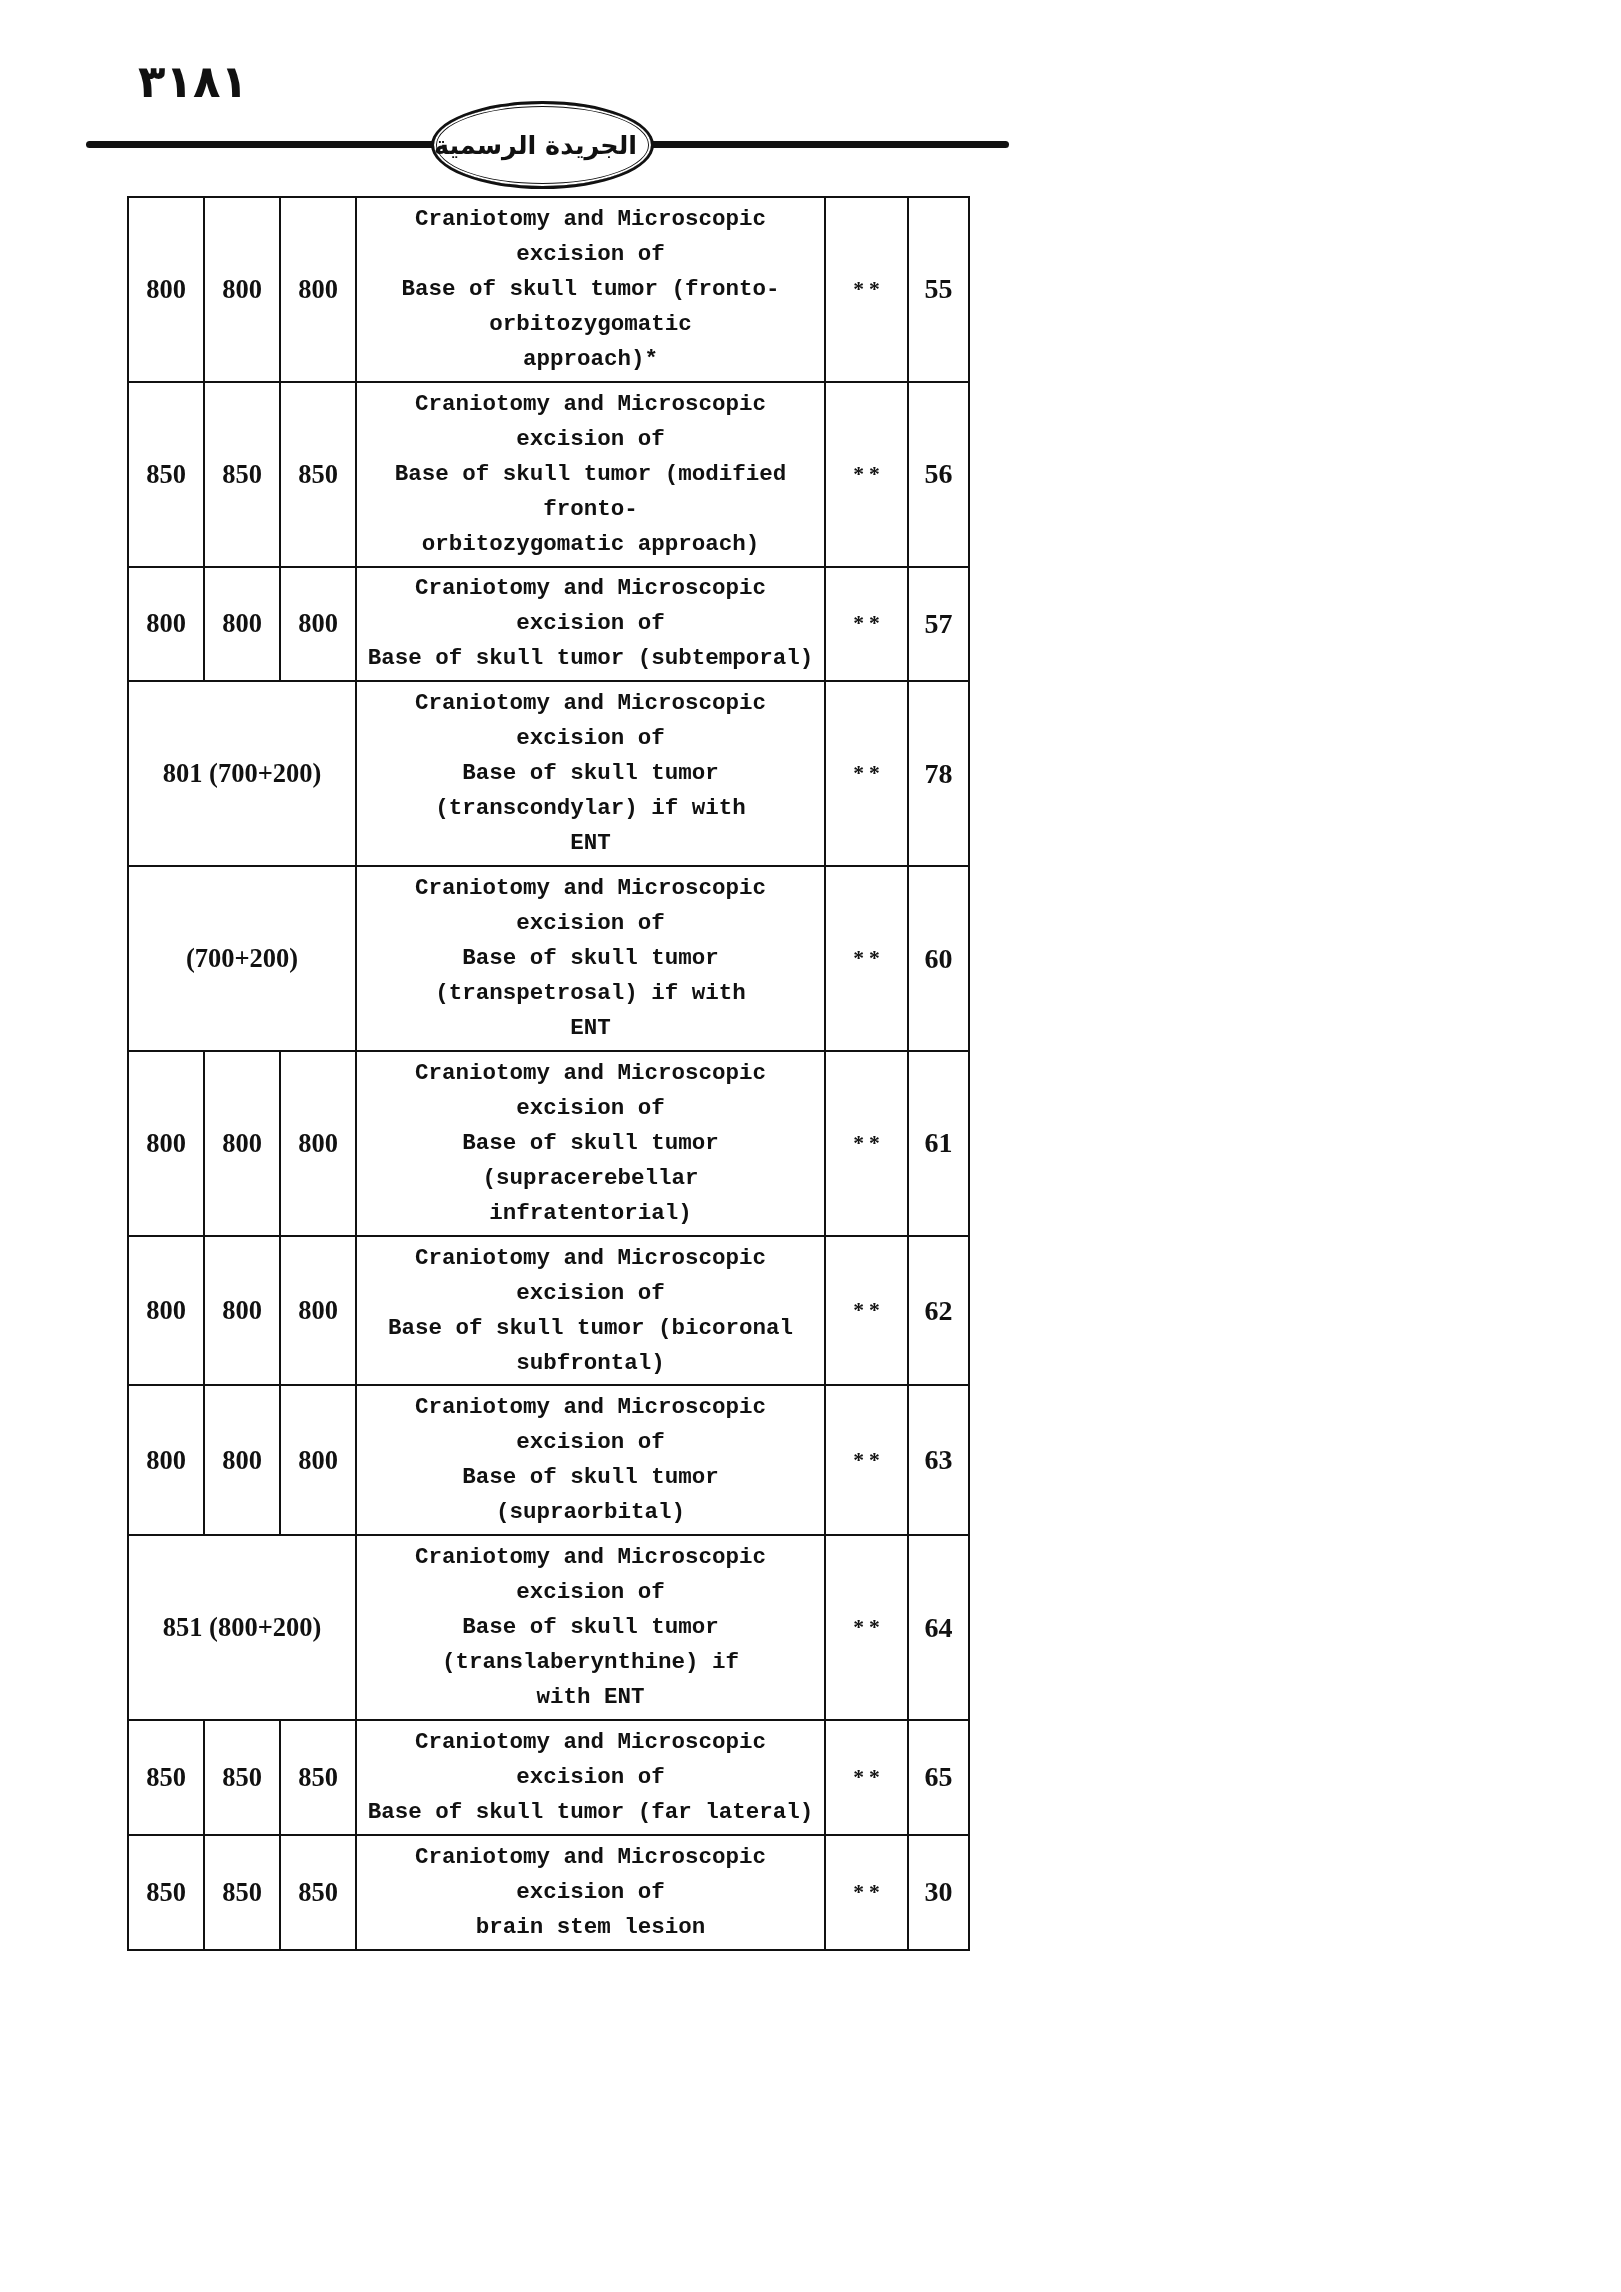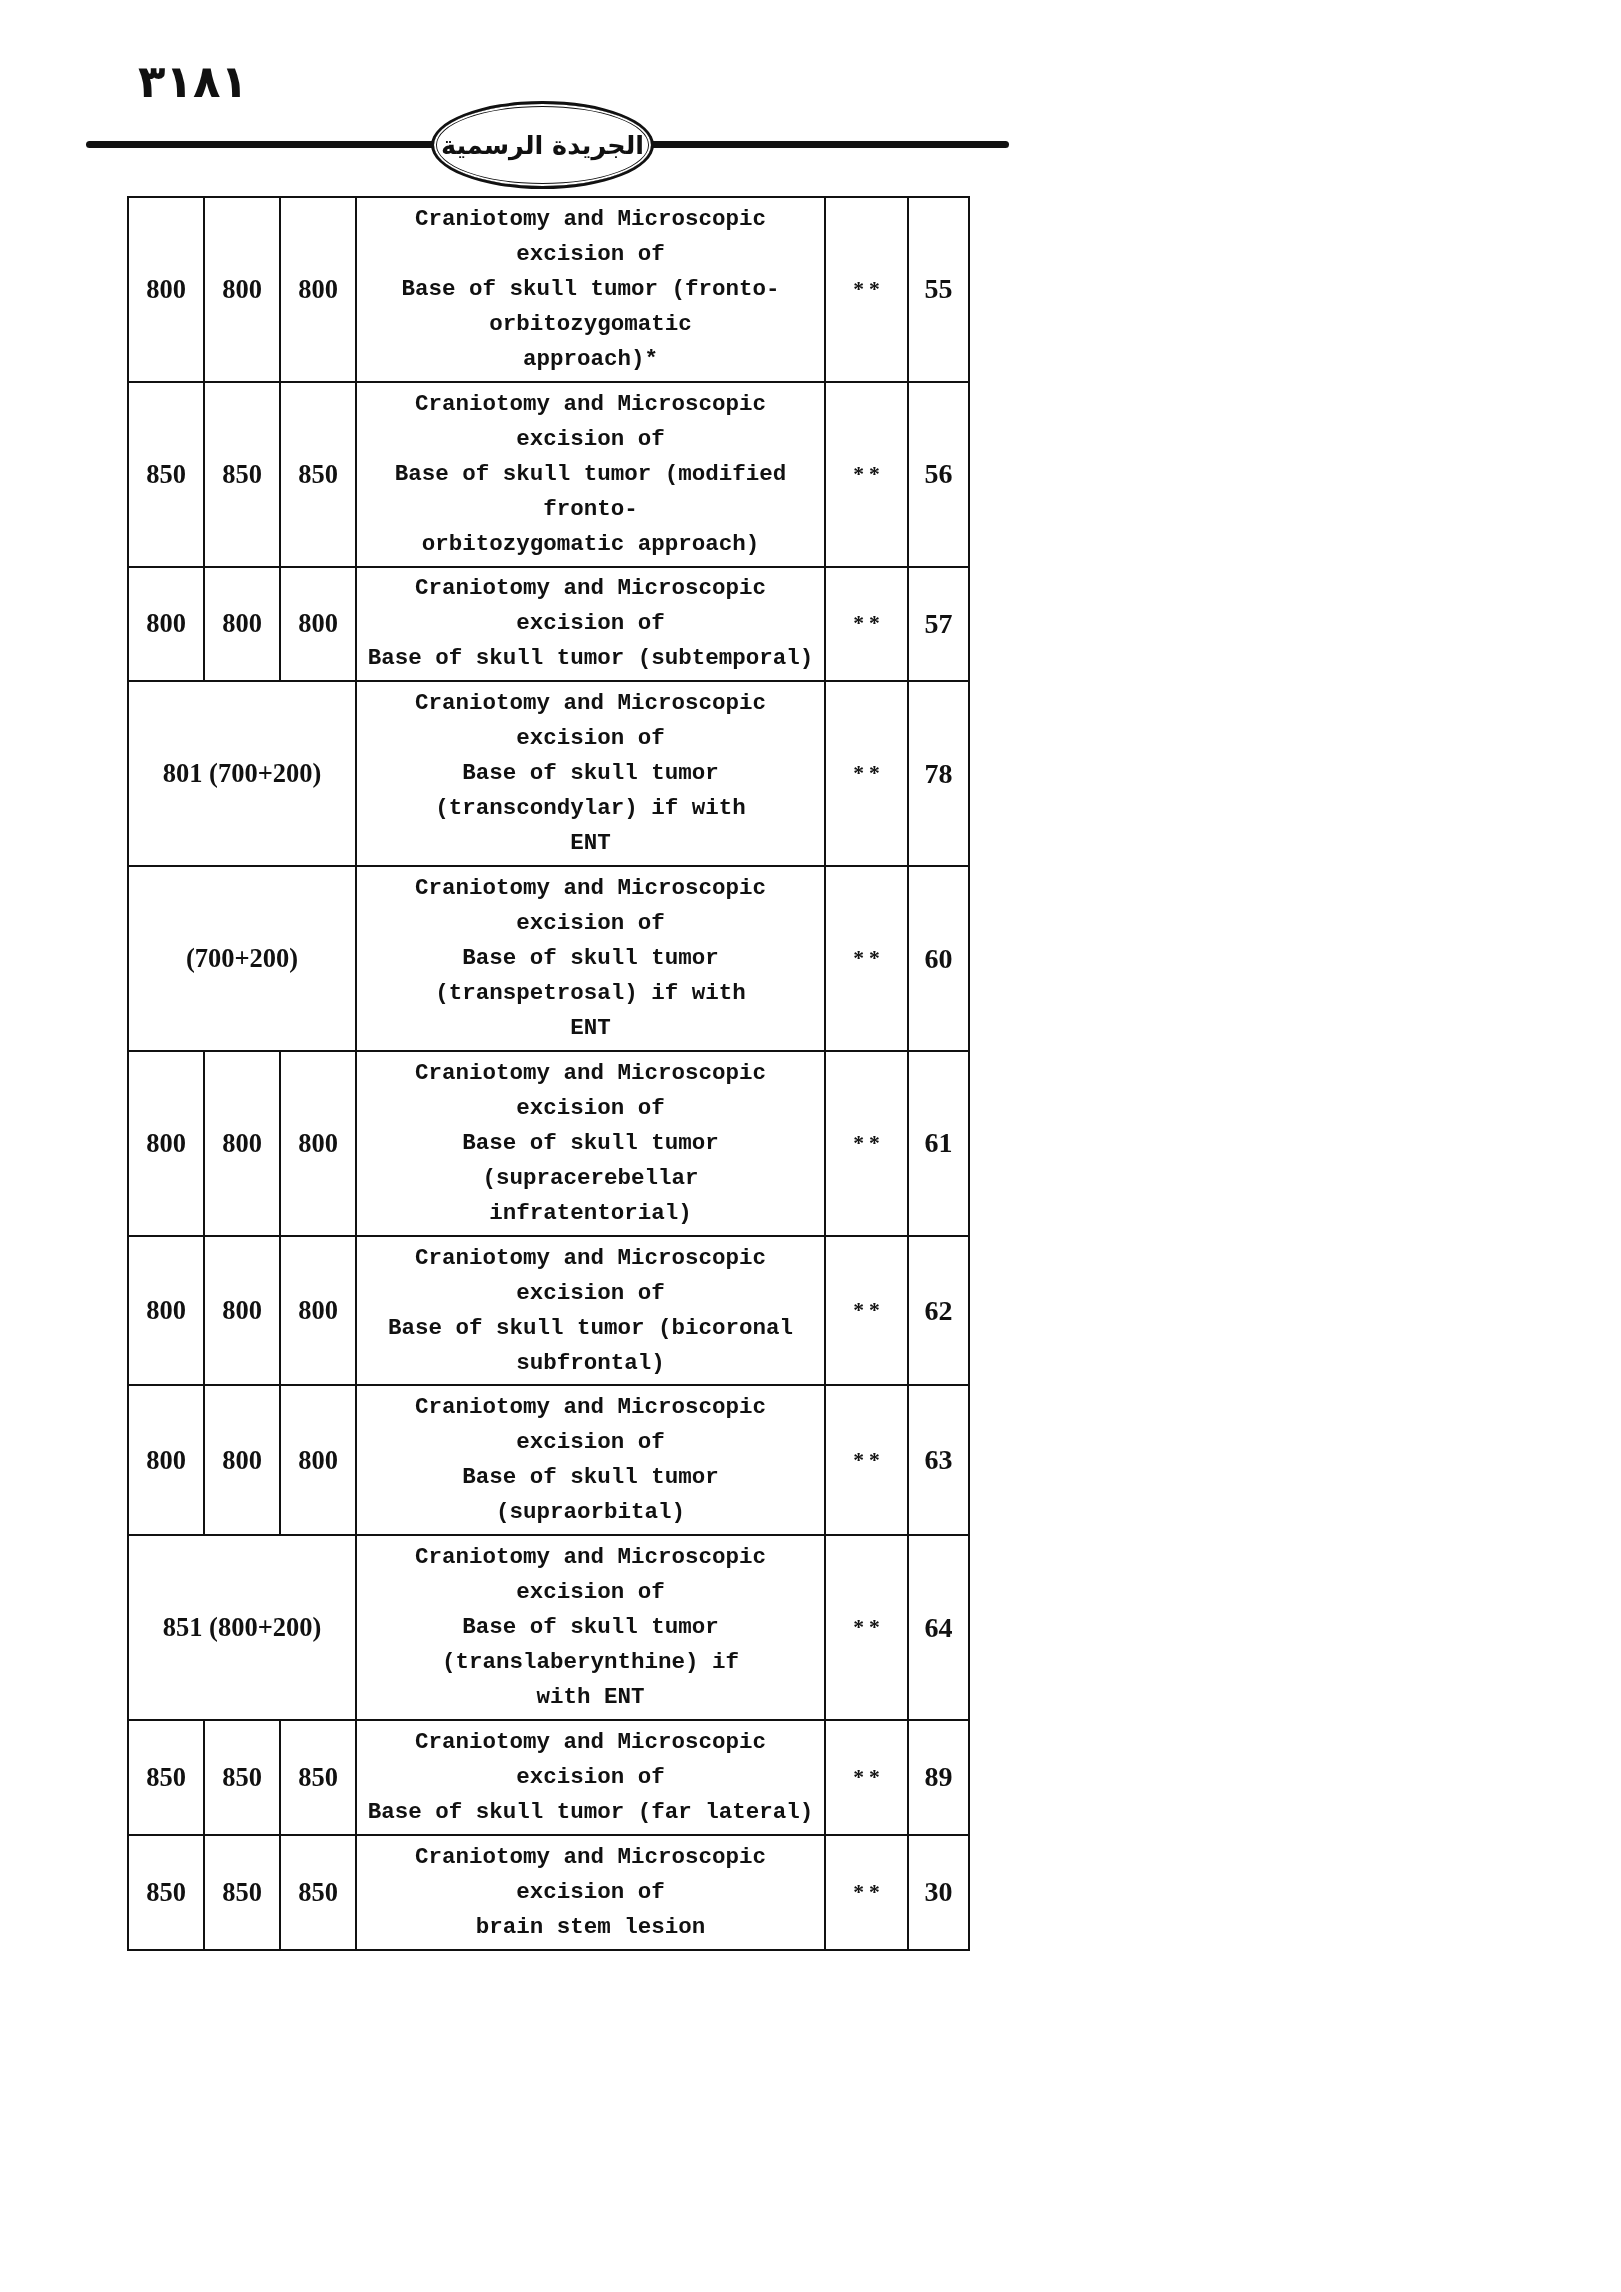--- a/index.html
+++ b/index.html
@@ -34,21 +34,20 @@
     position: absolute;
     left: 431px;
     top: 101px;
     width: 223px;
     height: 88px;
     background: #ffffff;
     border: 3.9px solid #111111;
     border-radius: 50%;
     display: flex;
     align-items: center;
-    justify-content: center;
     box-shadow: inset 0 0 0 2px #ffffff, inset 0 0 0 2.9px #111111;
   }
   .banner-ellipse span {
     font-family: "DejaVu Sans", sans-serif;
     font-weight: bold;
     font-size: 25.5px;
     direction: rtl;
   }
   table.fees {
     position: absolute;
@@ -203,21 +202,21 @@
       <td class="num">64</td>
     </tr>
 
     <tr>
       <td class="price">850</td>
       <td class="price">850</td>
       <td class="price">850</td>
       <td class="desc">Craniotomy and Microscopic excision of
 Base of skull tumor  (far lateral)</td>
       <td class="stars">**</td>
-      <td class="num">89</td>
+      <td class="num">65</td>
     </tr>
 
     <tr>
       <td class="price">850</td>
       <td class="price">850</td>
       <td class="price">850</td>
       <td class="desc">Craniotomy and Microscopic excision of
 brain stem lesion</td>
       <td class="stars">**</td>
       <td class="num">30</td>

